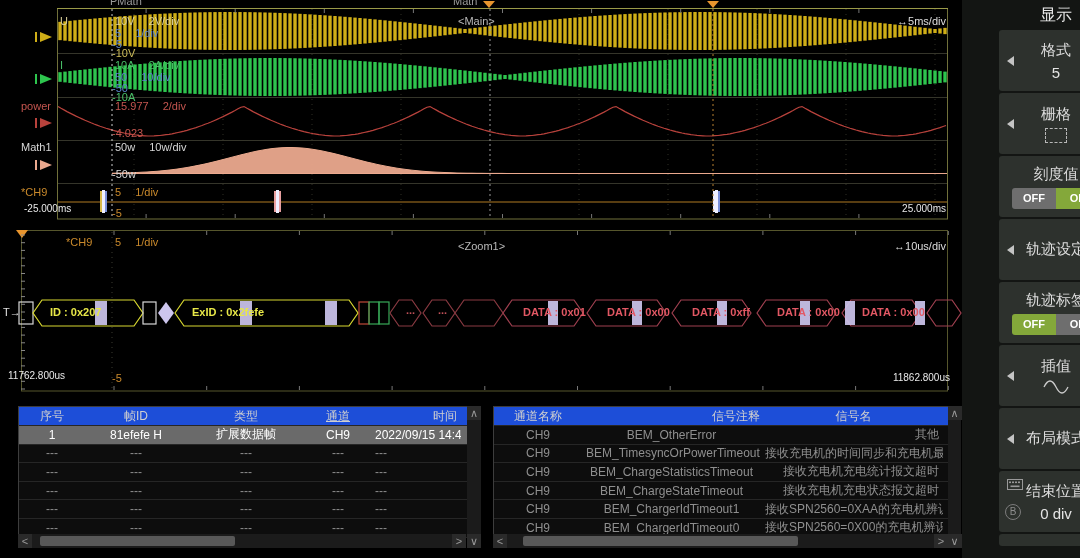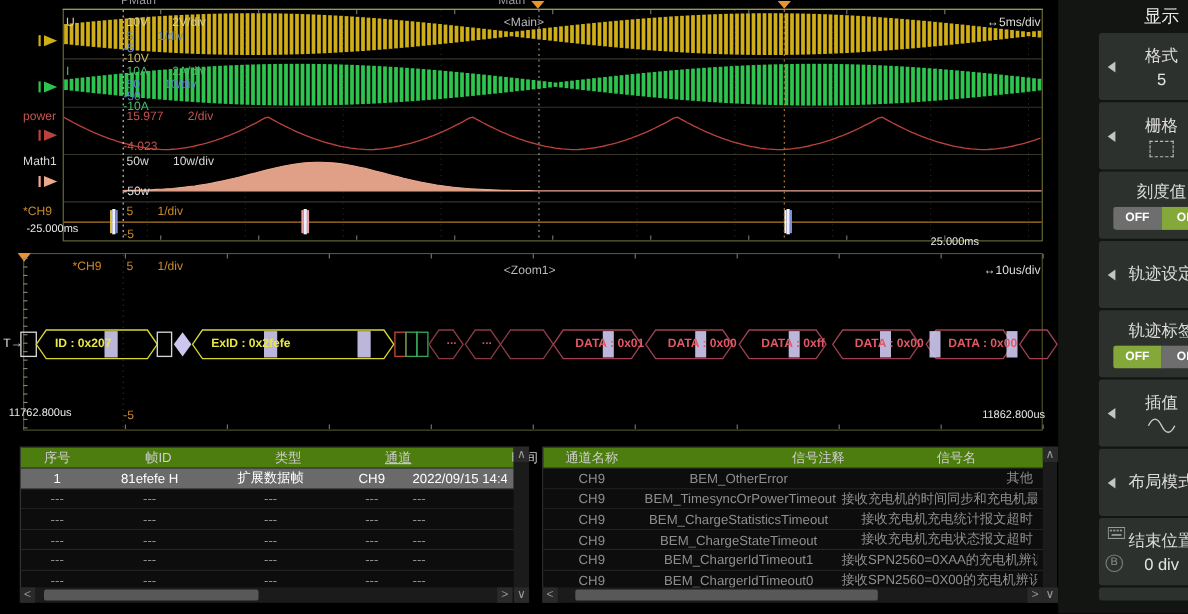--- a/index.html
+++ b/index.html
@@ -1,25 +1,25 @@
 <!DOCTYPE html>
 <html><head>
 <meta charset="utf-8">
 <style>
   html,body{margin:0;padding:0;background:#000;}
   #screen{position:relative;width:1080px;height:558px;background:#000;overflow:hidden;
           font-family:"Liberation Sans","DejaVu Sans",sans-serif;}
   .lbl{position:absolute;font-size:11px;line-height:12px;white-space:nowrap;}
-  .lbl .sp{margin-left:22px;}
+  .lbl .sp{margin-left:14px;}
   .big{font-size:10px;color:#e8e8e8;}
   .cut{position:absolute;top:-5px;font-size:11px;color:#9a9a9a;}
   
   .tbl{position:absolute;background:#060606;border:1px solid #3d3d3d;}
   .trow{display:flex;align-items:center;border-bottom:1px solid #262626;background:#0d0d0d;}
-  .trow.hdr{background:#4d7c0f;color:#cfcfcf;gap:8px;}
+  .trow.hdr{background:#1d4ed8;color:#cfcfcf;}
   .trow.sel{background:#6a6a6a;color:#fff;}
   .trow.dim{color:#8f8f8f;}
   .tcell{font-size:12px;overflow:hidden;white-space:nowrap;padding:0 4px;box-sizing:border-box;flex:none;}
   .al-c{text-align:center}.al-r{text-align:right}.al-l{text-align:left}
   
   .sb{position:absolute;background:#1b1b1b;display:flex;align-items:center;}
   .sb .arr{color:#9a9a9a;font-size:11px;flex:none;width:14px;height:14px;line-height:14px;text-align:center;background:#2a2a2a;}
   .sb .track{position:relative;flex:1;height:100%;}
   .sb .thumb{position:absolute;background:#585858;border-radius:2px;}
   .sbv{flex-direction:column;}
@@ -559,21 +559,21 @@
 
   <div class="lbl" style="left:21px;top:141px;color:#d8d8d8">Math1</div>
   <div class="lbl" style="left:115px;top:141px;color:#d8d8d8"><span>50w</span><span class="sp">10w/div</span></div>
   <div class="lbl" style="left:112px;top:168px;color:#d8d8d8">-50w</div>
 
   <div class="lbl" style="left:21px;top:186px;color:#c9892b">*CH9</div>
   <div class="lbl" style="left:115px;top:186px;color:#c9892b"><span>5</span><span class="sp">1/div</span></div>
   <div class="lbl" style="left:112px;top:207px;color:#c9892b">-5</div>
 
   <div class="lbl big" style="left:24px;top:203px">-25.000ms</div>
-  <div class="lbl big" style="left:846px;top:215px;width:100px;text-align:left">25.000ms</div>
+  <div class="lbl big" style="left:846px;top:203px;width:100px;text-align:right">25.000ms</div>
 
   <div class="lbl" style="left:66px;top:236px;color:#c9892b">*CH9</div>
   <div class="lbl" style="left:115px;top:236px;color:#c9892b"><span>5</span><span class="sp">1/div</span></div>
   <div class="lbl" style="left:458px;top:240px;color:#b9b9b9">&lt;Zoom1&gt;</div>
   <div class="lbl al-r" style="left:846px;top:240px;width:100px;text-align:right;color:#dedede">↔10us/div</div>
   <div class="lbl" style="left:3px;top:306px;color:#e0e0e0">T→</div>
   <div class="lbl big" style="left:8px;top:370px">11762.800us</div>
   <div class="lbl" style="left:112px;top:372px;color:#c9892b">-5</div>
   <div class="lbl big" style="left:850px;top:372px;width:100px;text-align:right">11862.800us</div>
 

